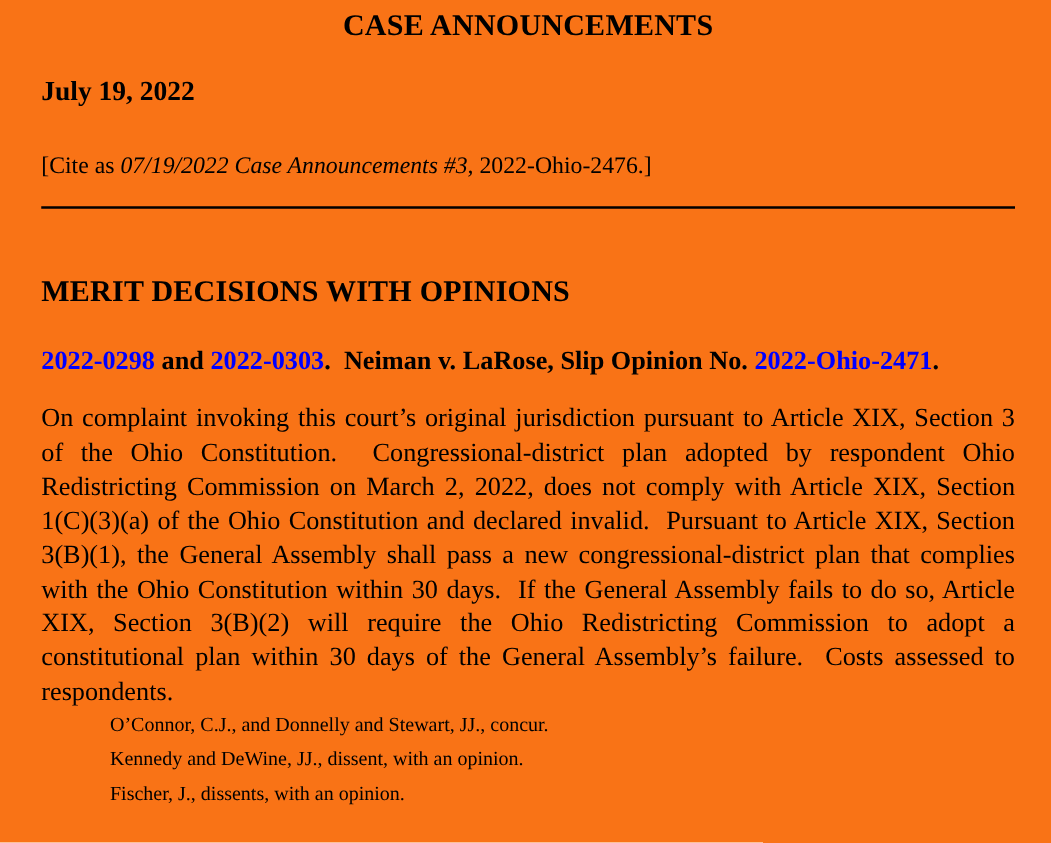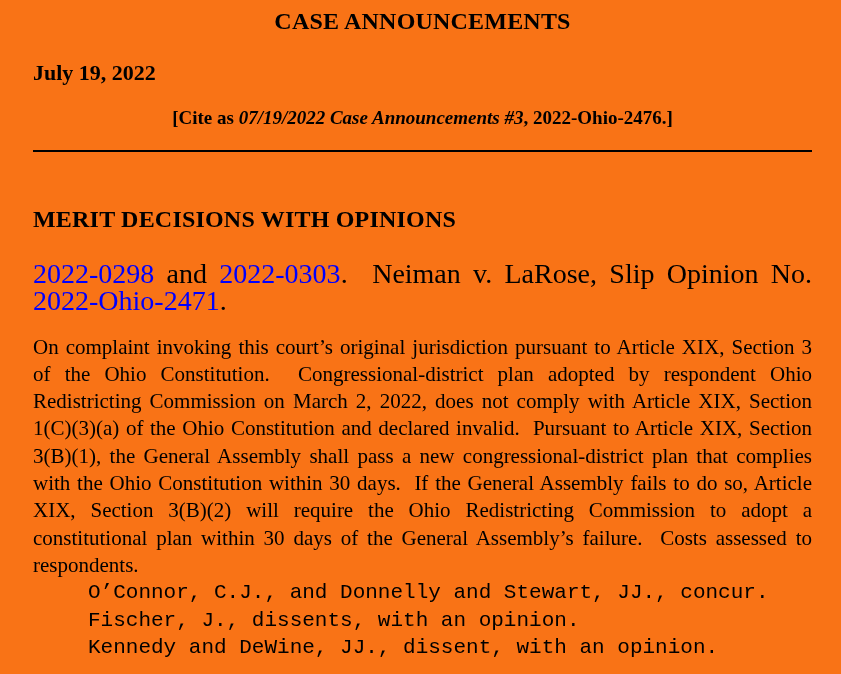--- a/index.html
+++ b/index.html
@@ -23,59 +23,58 @@
     text-align: center;
     letter-spacing: 0.2px;
   }
   .doc-date {
     margin: 22px 0 0 0;
     font-size: 22px;
     line-height: 30px;
     font-weight: bold;
   }
   .citation-line {
-    margin: 17px 0 0 0;
+    margin: 32px 0 0 0;
     font-size: 19px;
     line-height: 26px;
-    font-weight: bold;
-    text-align: center;
+    font-weight: normal;
+    text-align: left;
   }
   .citation-line .italic { font-style: italic; }
   .rule {
     margin: 19px 0 0 0;
     border: none;
     border-top: 2px solid #000000;
     height: 0;
   }
   .section-heading {
     margin: 52px 0 0 0;
     font-size: 24px;
     line-height: 30px;
     font-weight: bold;
     letter-spacing: 0.2px;
   }
   .case-block { margin: 26px 0 0 0; }
   .case-heading {
-    font-size: 28px;
+    font-size: 21px;
     line-height: 27.3px;
-    font-weight: normal;
+    font-weight: bold;
     text-align: justify;
   }
   .case-link { text-decoration: none; cursor: pointer; }
   .case-summary {
     font-size: 21px;
     line-height: 27.3px;
     text-align: justify;
     margin-top: 19px;
   }
   .vote-line {
-    font-size: 21px;
+    font-size: 16px;
     line-height: 27.3px;
     padding-left: 55px;
-    font-family: Liberation Mono, monospace;
   }
 </style>
 </head>
 <body>
 
 <div class="page">
 
   <h1 class="doc-title">CASE ANNOUNCEMENTS</h1>
 
   <div class="doc-date">July 19, 2022</div>
@@ -86,18 +85,18 @@
 
   <div class="section-heading">MERIT DECISIONS WITH OPINIONS</div>
 
   <div class="case-block">
     <div class="case-heading"><span class="case-link" style="color: rgb(0, 0, 255);">2022-0298</span><span> and </span><span class="case-link" style="color: rgb(0, 0, 255);">2022-0303</span><span>.&nbsp; Neiman v. LaRose, Slip Opinion No. </span><span class="case-link" style="color: rgb(0, 0, 255);">2022-Ohio-2471</span><span>.</span></div>
 
     <div class="case-summary">On complaint invoking this court’s original jurisdiction pursuant to Article XIX, Section 3 of the Ohio Constitution.&nbsp; Congressional-district plan adopted by respondent Ohio Redistricting Commission on March 2, 2022, does not comply with Article XIX, Section 1(C)(3)(a) of the Ohio Constitution and declared invalid.&nbsp; Pursuant to Article XIX, Section 3(B)(1), the General Assembly shall pass a new congressional-district plan that complies with the Ohio Constitution within 30 days.&nbsp; If the General Assembly fails to do so, Article XIX, Section 3(B)(2) will require the Ohio Redistricting Commission to adopt a constitutional plan within 30 days of the General Assembly’s failure.&nbsp; Costs assessed to respondents.</div>
 
     <div>
         <div class="vote-line">O’Connor, C.J., and Donnelly and Stewart, JJ., concur.</div>
+        <div class="vote-line">Kennedy and DeWine, JJ., dissent, with an opinion.</div>
         <div class="vote-line">Fischer, J., dissents, with an opinion.</div>
-        <div class="vote-line">Kennedy and DeWine, JJ., dissent, with an opinion.</div>
       </div>
   </div>
 
 </div>
 
 </body></html>

